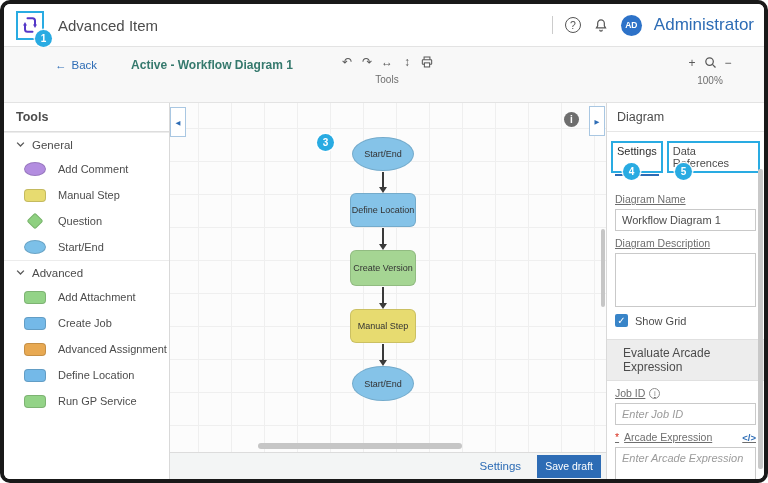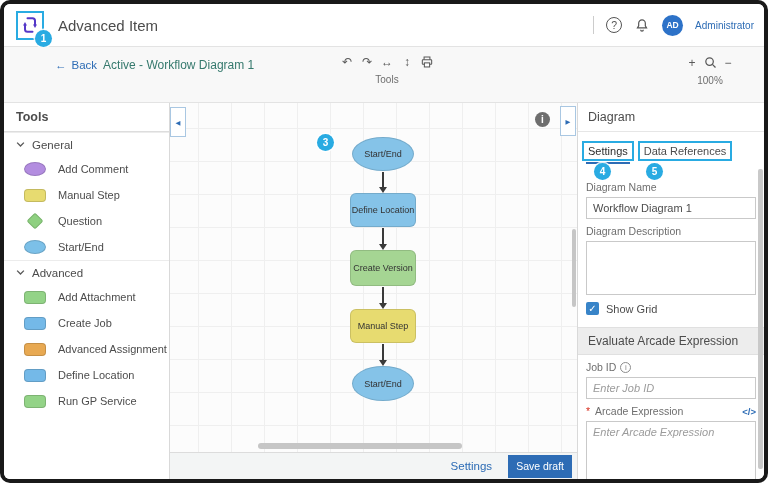--- a/index.html
+++ b/index.html
@@ -14,27 +14,27 @@
   .badge-1 { position:absolute; right:-10px; bottom:-9px; }
   .app-title { font-size:15px; color:#4c4c4c; margin-left:14px; }
   .app-tabs { position:absolute; left:343px; top:0; height:100%; display:flex; gap:24px; align-items:center; }
   .app-tab { position:relative; font-size:11.5px; color:#4c4c4c; height:100%; display:flex; align-items:center; cursor:pointer; }
   .app-tab.active { color:#2d6cb5; }
   .app-tab.active::after { content:""; position:absolute; left:-4px; right:-4px; bottom:5px; height:2px; background:#2d6cb5; }
   .header-right { margin-left:auto; display:flex; align-items:center; gap:12px; }
   .hdr-divider { width:1px; height:18px; background:#ccc; }
   .help-icon { width:16px; height:16px; border:1.4px solid #555; border-radius:50%; color:#555; font-size:10.5px; display:flex; align-items:center; justify-content:center; }
   .avatar { width:21px; height:21px; border-radius:50%; background:#2d72c8; color:#fff; font-size:8.5px; font-weight:bold; display:flex; align-items:center; justify-content:center; }
-  .user-name { font-size:10px; color:#2d6cb5; }
+  .user-name { font-size:17px; color:#2d6cb5; }
 
   
   .toolbar { position:relative; height:56px; background:#f8f8f8; border-bottom:1px solid #e3e3e3; flex:0 0 auto; }
   .tb-left { position:absolute; left:51px; top:11px; display:flex; align-items:center; gap:6px; }
   .back-link { display:flex; align-items:center; gap:5px; color:#2d6cb5; font-size:11.5px; cursor:pointer; }
-  .breadcrumb { font-size:12px; font-weight:normal; color:#35796d; }
+  .breadcrumb { font-size:12px; font-weight:bold; color:#35796d; margin-left:28px; }
   .tb-center { position:absolute; left:338px; top:8px; width:90px; display:flex; flex-direction:column; align-items:center; }
   .tool-icons { display:flex; gap:6px; align-items:center; }
   .tool-btn { width:14px; text-align:center; font-size:12px; color:#595959; cursor:pointer; line-height:14px; }
   .tb-caption { font-size:10px; color:#6e6e6e; margin-top:5px; }
   .tb-right { position:absolute; left:676px; top:8px; width:60px; display:flex; flex-direction:column; align-items:center; }
   .zoom-icons { display:flex; gap:7px; align-items:center; color:#595959; }
   .zoom-btn { font-size:12px; cursor:pointer; }
 
   
   .main { flex:1; display:flex; overflow:hidden; }
@@ -71,38 +71,38 @@
   .collapse-right { right:1px; top:3px; }
   .info-icon { position:absolute; right:27px; top:9px; width:15px; height:15px; border-radius:50%; background:#6e6e6e; color:#fff; font-size:10px; font-weight:bold; display:flex; align-items:center; justify-content:center; cursor:pointer; }
   .badge-3 { position:absolute; left:147px; top:31px; }
   .h-scrollbar { position:absolute; left:88px; bottom:3px; width:204px; height:6px; border-radius:3px; background:#c6c6c6; cursor:pointer; }
   .v-scrollbar { position:absolute; right:1px; top:126px; width:4px; height:78px; border-radius:2px; background:#c6c6c6; cursor:pointer; }
   .canvas-footer { flex:0 0 27px; background:#f3f5f5; border-top:1px solid #dcdcdc; display:flex; align-items:center; justify-content:flex-end; gap:16px; padding-right:5px; }
   .activate-link { font-size:11.5px; color:#2d6cb5; cursor:pointer; }
   .save-btn { height:23px; background:#2d6cb5; color:#fff; border:none; font-size:10.5px; font-family:"Liberation Sans", sans-serif; padding:0 8px; cursor:pointer; }
 
   
-  .panel { width:187px; border-left:1px solid #d9d9d9; background:#fff; position:relative; overflow:hidden; flex:0 0 auto; }
+  .panel { width:158px; border-left:1px solid #d9d9d9; background:#fff; position:relative; overflow:hidden; flex:0 0 auto; }
   .panel-title { height:29px; display:flex; align-items:center; padding:0 10px; font-size:12.5px; color:#4c4c4c; border-bottom:1px solid #e6e6e6; }
   .panel-tabs { position:relative; display:flex; gap:4px; padding:9px 4px 14px; }
   .panel-tab { position:relative; border:2px solid #29abe2; padding:2px 4px; font-size:11px; color:#4c4c4c; cursor:pointer; background:#fff; }
   .panel-tab.active { color:#2d2d2d; }
   .panel-tab.active::after { content:""; position:absolute; left:2px; right:2px; bottom:-5px; height:2px; background:#2d6cb5; }
   .badge-4 { position:absolute; left:16px; top:31px; }
   .badge-5 { position:absolute; left:68px; top:31px; }
   .fld { padding:0 8px; }
-  .fld-label { font-size:10.5px; color:#6e6e6e; margin:6px 0 4px; display:flex; align-items:center; gap:4px; }
+  .fld-label { font-size:10.5px; color:#6e6e6e; margin:6px 0 4px; display:flex; align-items:center; gap:4px;text-decoration:underline; }
   .fld input, .fld textarea { width:100%; border:1px solid #c9c9c9; background:#fff; font-size:11px; color:#4c4c4c; font-family:"Liberation Sans", sans-serif; outline:none; }
   .fld input { height:22px; padding:0 6px; }
   .fld textarea { resize:none; padding:4px 6px; }
   .fld input::placeholder, .fld textarea::placeholder { font-style:italic; color:#9b9b9b; }
   .options-row { display:flex; align-items:center; gap:7px; padding:3px 8px 12px; }
   .checkbox { width:13px; height:13px; background:#3884c8; color:#fff; font-size:10px; display:flex; align-items:center; justify-content:center; border-radius:2px; cursor:pointer; }
   .options-row .label { font-size:11px; color:#4c4c4c; }
-  .section-bar { background:#ededed; border-top:1px solid #e0e0e0; border-bottom:1px solid #e0e0e0; padding:6px 10px; font-size:12px; color:#4c4c4c; }
+  .section-bar { background:#ededed; border-top:1px solid #e0e0e0; border-bottom:1px solid #e0e0e0; padding:6px 16px; font-size:12px; color:#4c4c4c; }
   .mini-info { width:11px; height:11px; border:1px solid #8c8c8c; border-radius:50%; color:#8c8c8c; font-size:8px; display:flex; align-items:center; justify-content:center; }
   .req { color:#d83020; margin-right:1px; }
   .code-icon { margin-left:auto; color:#2d6cb5; font-size:9.5px; font-weight:bold; cursor:pointer; }
   .arcade-wrap { position:relative; }
   .panel-scrollbar { position:absolute; right:1px; top:66px; width:5px; height:300px; border-radius:2px; background:#c9c9c9; cursor:pointer; }
 
   svg { display:block; }
 </style>
 </head>
 <body>

